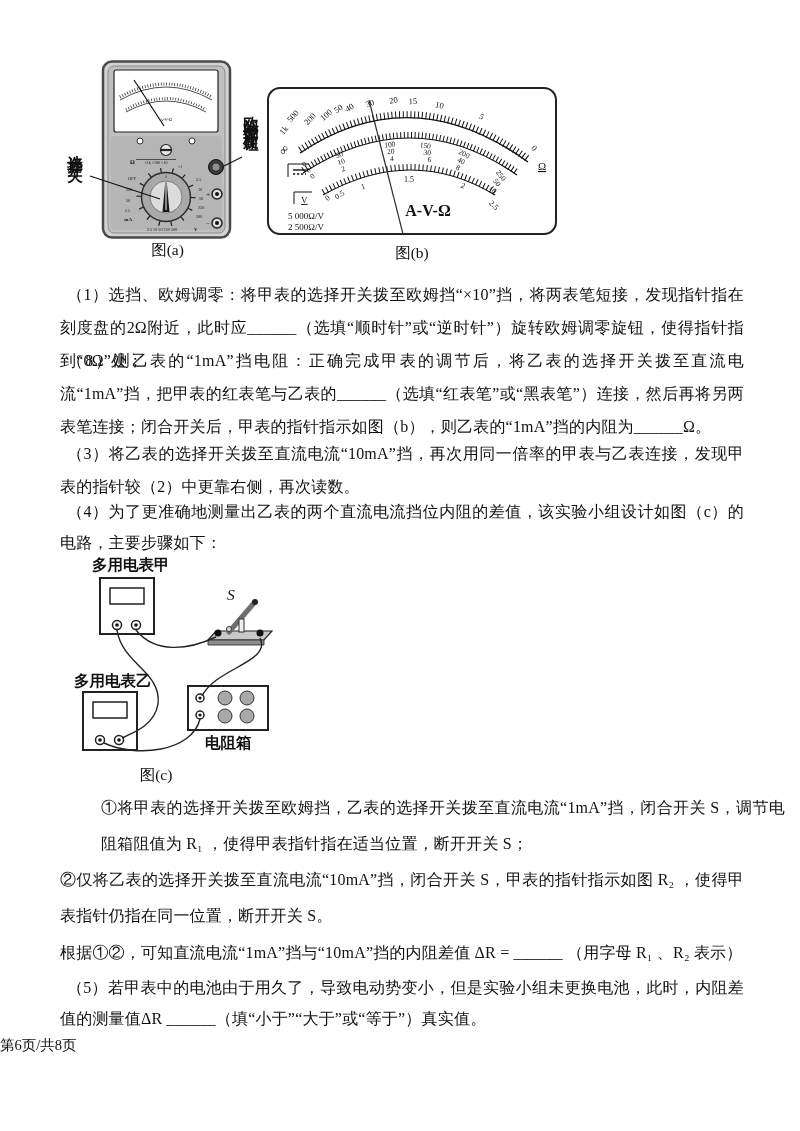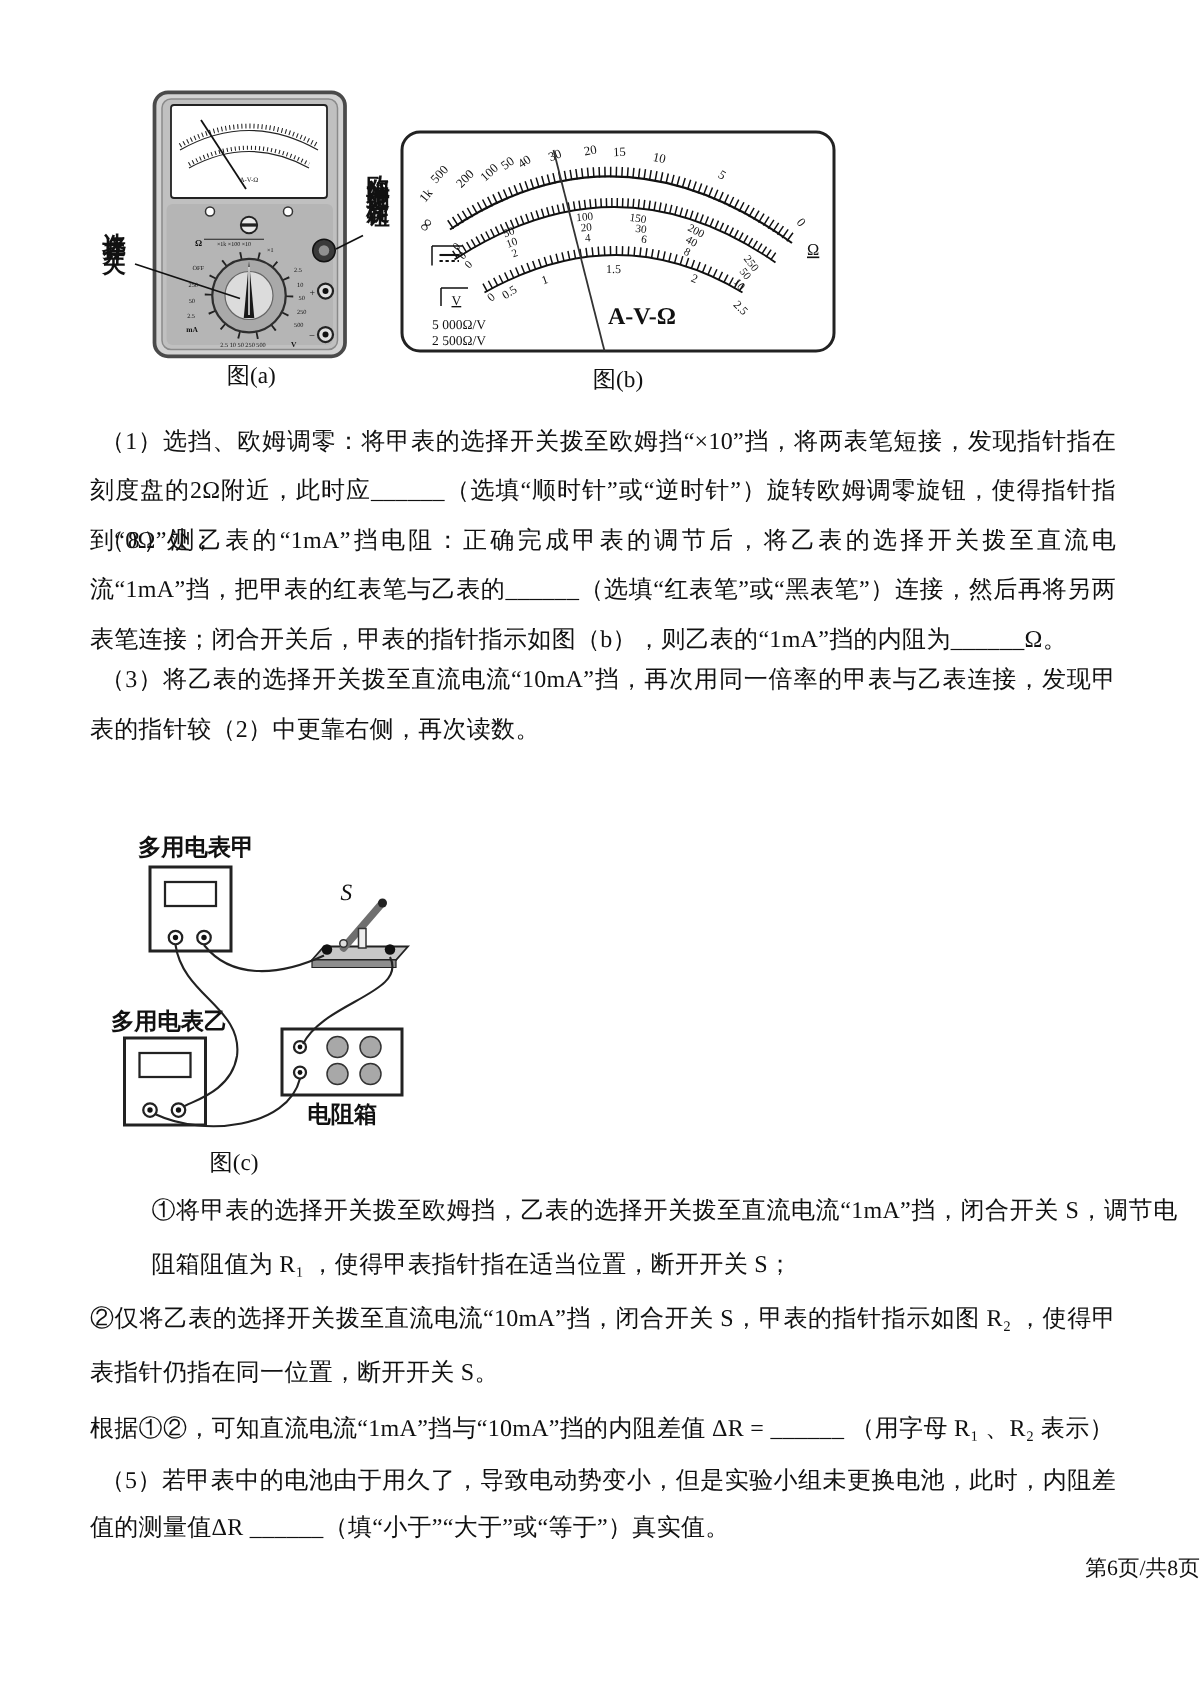--- a/index.html
+++ b/index.html
@@ -4,21 +4,21 @@
 <style>
   html,body{margin:0;padding:0;background:#ffffff;}
   .page{position:relative;width:800px;height:1131px;background:#ffffff;overflow:hidden;
         font-family:"Liberation Serif",serif;color:#111;}
   .para{position:absolute;left:60px;width:684px;margin:0;font-size:16px;line-height:33px;
         text-align:justify;letter-spacing:.2px;}
   .indent{text-indent:7px;}
   .vlabel{position:absolute;writing-mode:vertical-rl;font-size:15.5px;letter-spacing:4px;
           font-weight:600;color:#111;}
   .figcap{position:absolute;font-size:15.5px;text-align:center;}
-  .footer{position:absolute;left:0;top:1036px;width:800px;text-align:right;font-size:14.5px;}
+  .footer{position:absolute;left:0;top:1036px;width:800px;text-align:left;font-size:14.5px;}
   svg{position:absolute;overflow:visible;}
   svg text{font-family:"Liberation Serif",serif;fill:#111;}
 </style>
 </head>
 <body>
 
 <div class="page">
 
   <svg style="left:100px;top:60px" width="135" height="180" viewBox="0 0 135 180">
     <g>
@@ -153,20 +153,21 @@
     <text x="22" y="144" font-size="9">2 500Ω/V</text>
     <line x1="103" y1="14" x2="137" y2="148" stroke="#333" stroke-width="1.2"></line>
   </svg>
 
   <div class="figcap" style="left:100px;top:240px;width:135px;">图(a)</div>
   <div class="figcap" style="left:266px;top:243px;width:292px;">图(b)</div>
 
   <p class="para indent" style="top:278px;">（1）选挡、欧姆调零：将甲表的选择开关拨至欧姆挡“×10”挡，将两表笔短接，发现指针指在刻度盘的2Ω附近，此时应______（选填“顺时针”或“逆时针”）旋转欧姆调零旋钮，使得指针指到“0Ω”处；</p>
   <p class="para indent" style="top:344px;">（8）测乙表的“1mA”挡电阻：正确完成甲表的调节后，将乙表的选择开关拨至直流电流“1mA”挡，把甲表的红表笔与乙表的______（选填“红表笔”或“黑表笔”）连接，然后再将另两表笔连接；闭合开关后，甲表的指针指示如图（b），则乙表的“1mA”挡的内阻为______Ω。</p>
   <p class="para indent" style="top:437px;">（3）将乙表的选择开关拨至直流电流“10mA”挡，再次用同一倍率的甲表与乙表连接，发现甲表的指针较（2）中更靠右侧，再次读数。</p>
+  <p class="para indent" style="top:496px;line-height:31px;">（4）为了更准确地测量出乙表的两个直流电流挡位内阻的差值，该实验小组设计如图（c）的电路，主要步骤如下：</p>
 
   <svg style="left:70px;top:552px" width="290" height="235" viewBox="0 0 290 235">
     <text x="22" y="18" font-size="15.5" font-weight="600">多用电表甲</text>
     <g>
       <rect x="30" y="26" width="54" height="56" fill="#fff" stroke="#222" stroke-width="2"></rect>
       <rect x="40" y="36" width="34" height="16" fill="#fff" stroke="#222" stroke-width="1.5"></rect>
       <circle cx="47" cy="73" r="4.5" fill="#fff" stroke="#222" stroke-width="1.5"></circle>
         <circle cx="47" cy="73" r="1.8" fill="#111"></circle>
       <circle cx="66" cy="73" r="4.5" fill="#fff" stroke="#222" stroke-width="1.5"></circle>
         <circle cx="66" cy="73" r="1.8" fill="#111"></circle>

